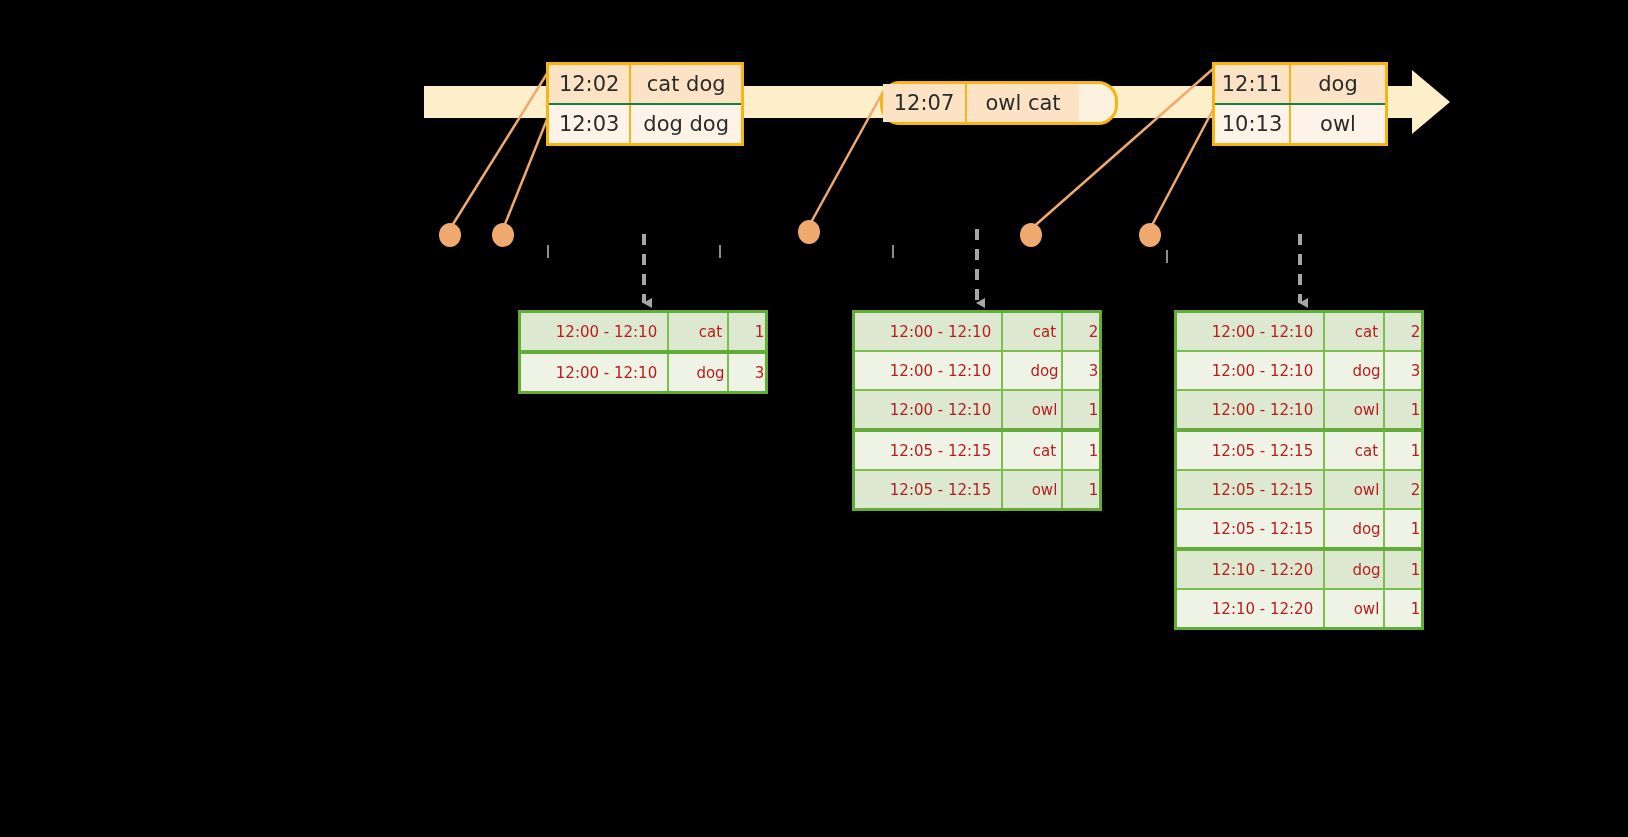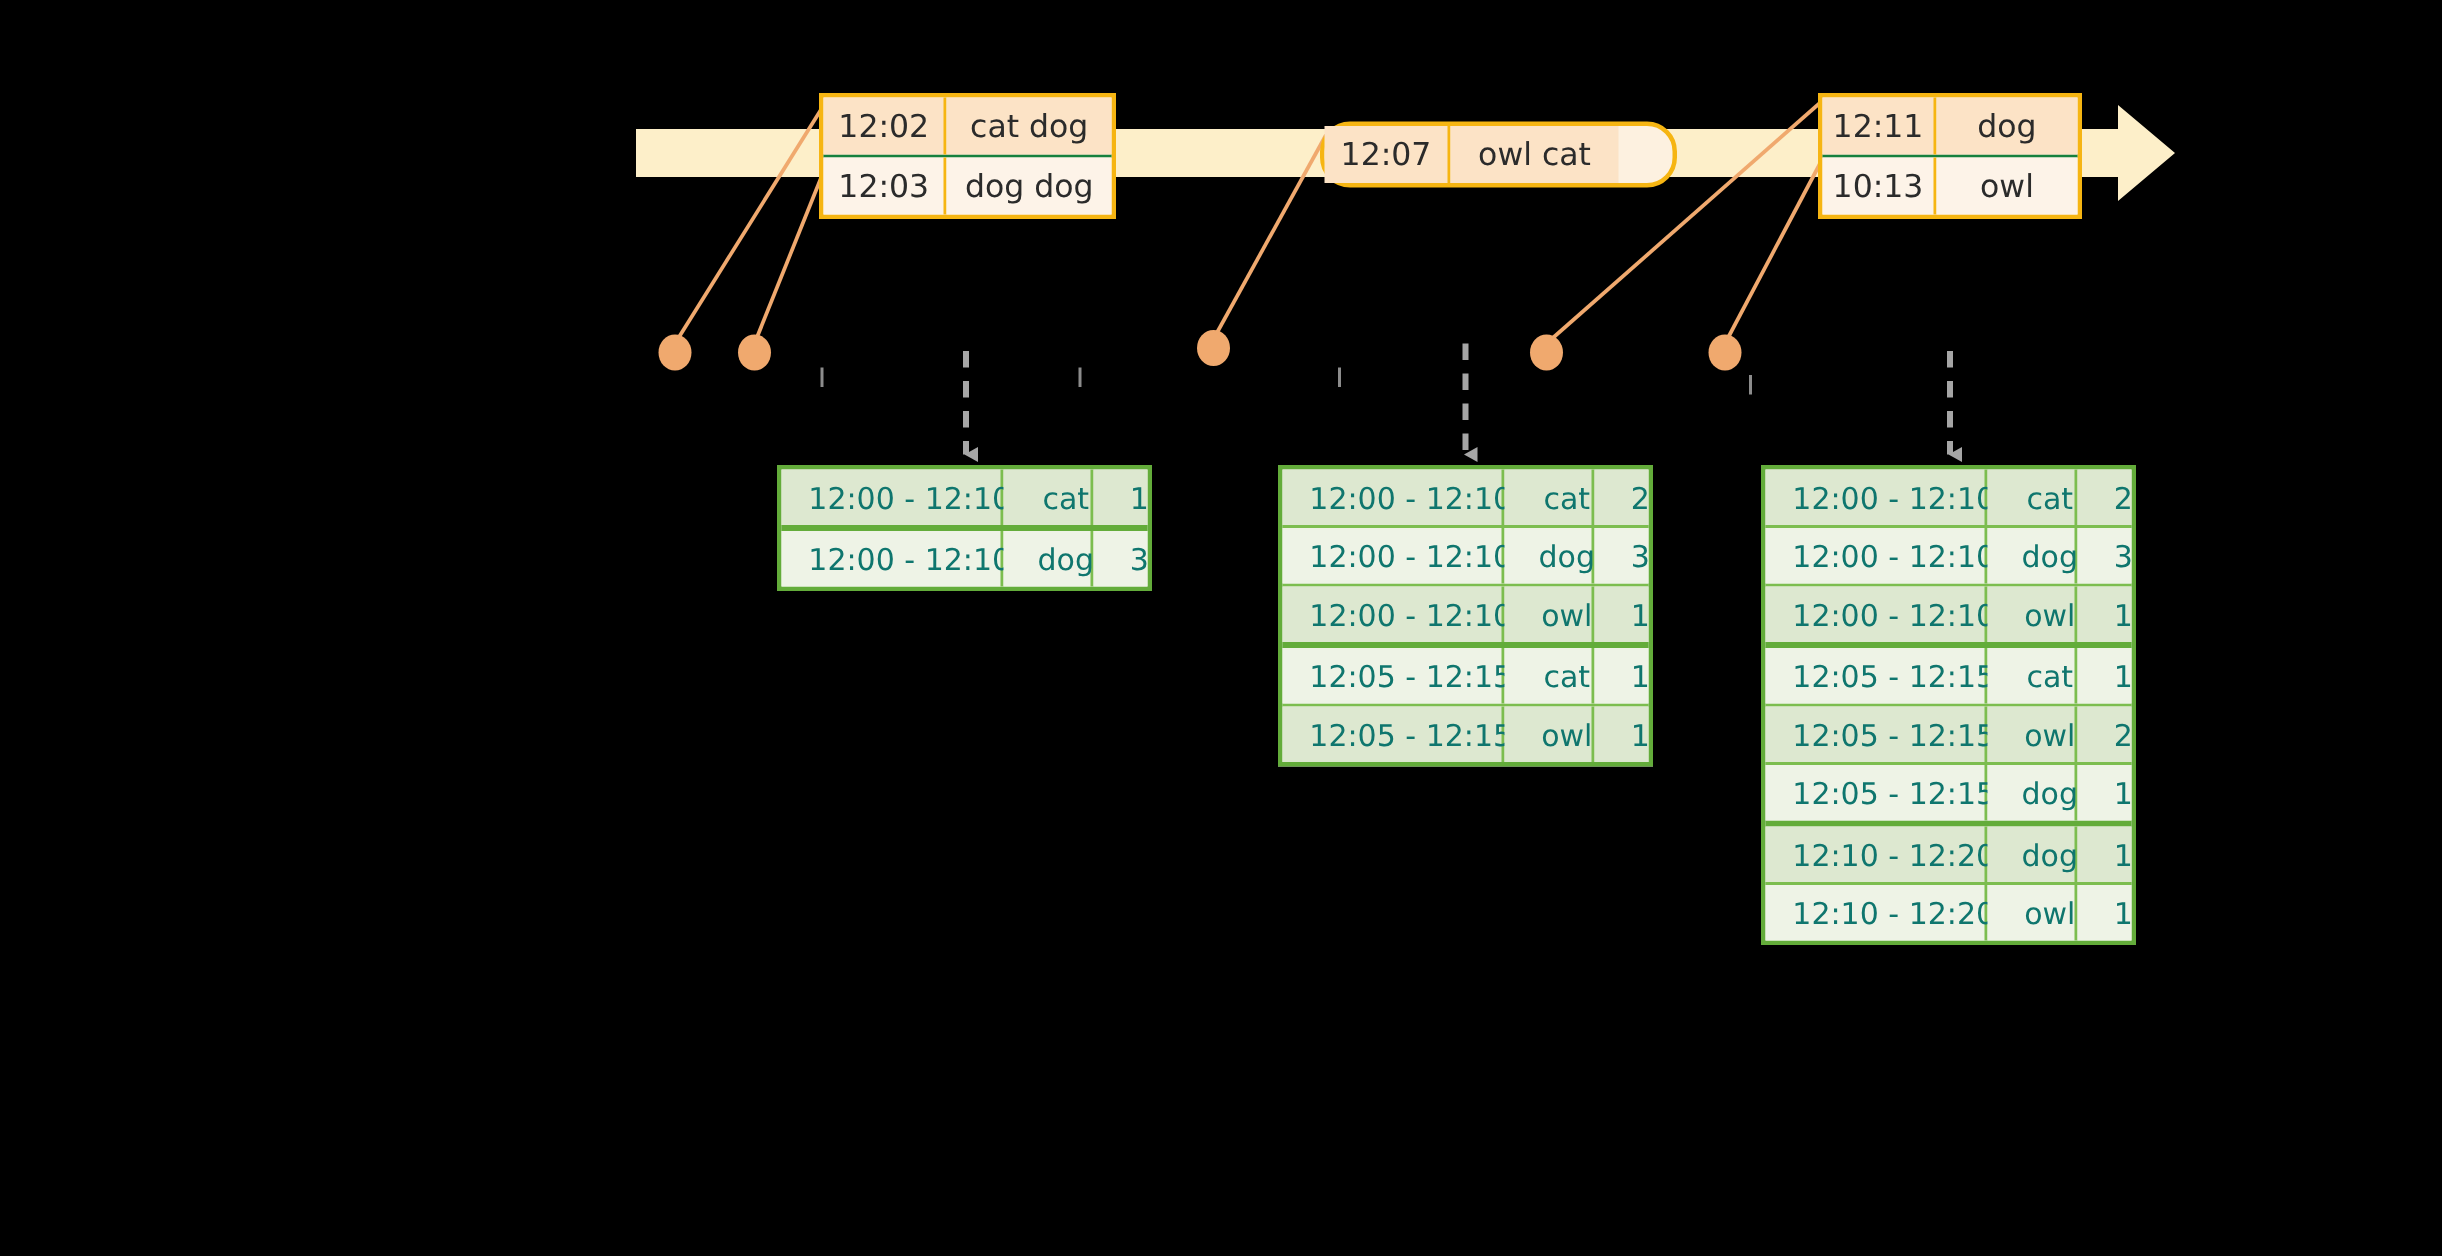--- a/index.html
+++ b/index.html
@@ -104,22 +104,22 @@
     border-top: 2px solid #7cbd4f;
   }
   .res-row.group-end + .res-row {
     border-top: 4px solid #63ac3a;
   }
   .res-row .cell {
     box-sizing: border-box;
     display: flex;
     align-items: center;
     justify-content: center;
-    font-size: 20px;
-    color: #0f766e;
+    font-size: 15px;
+    color: #b91c1c;
     height: 37px;
     white-space: nowrap;
     padding-left: 25px;
   }
   .res-row.shade .cell { background: #dde8d0; }
   .res-row.plain .cell { background: #eef3e6; }
   .res-row .cell.window {
     width: 148px;
     border-right: 2px solid #7cbd4f;
   }

